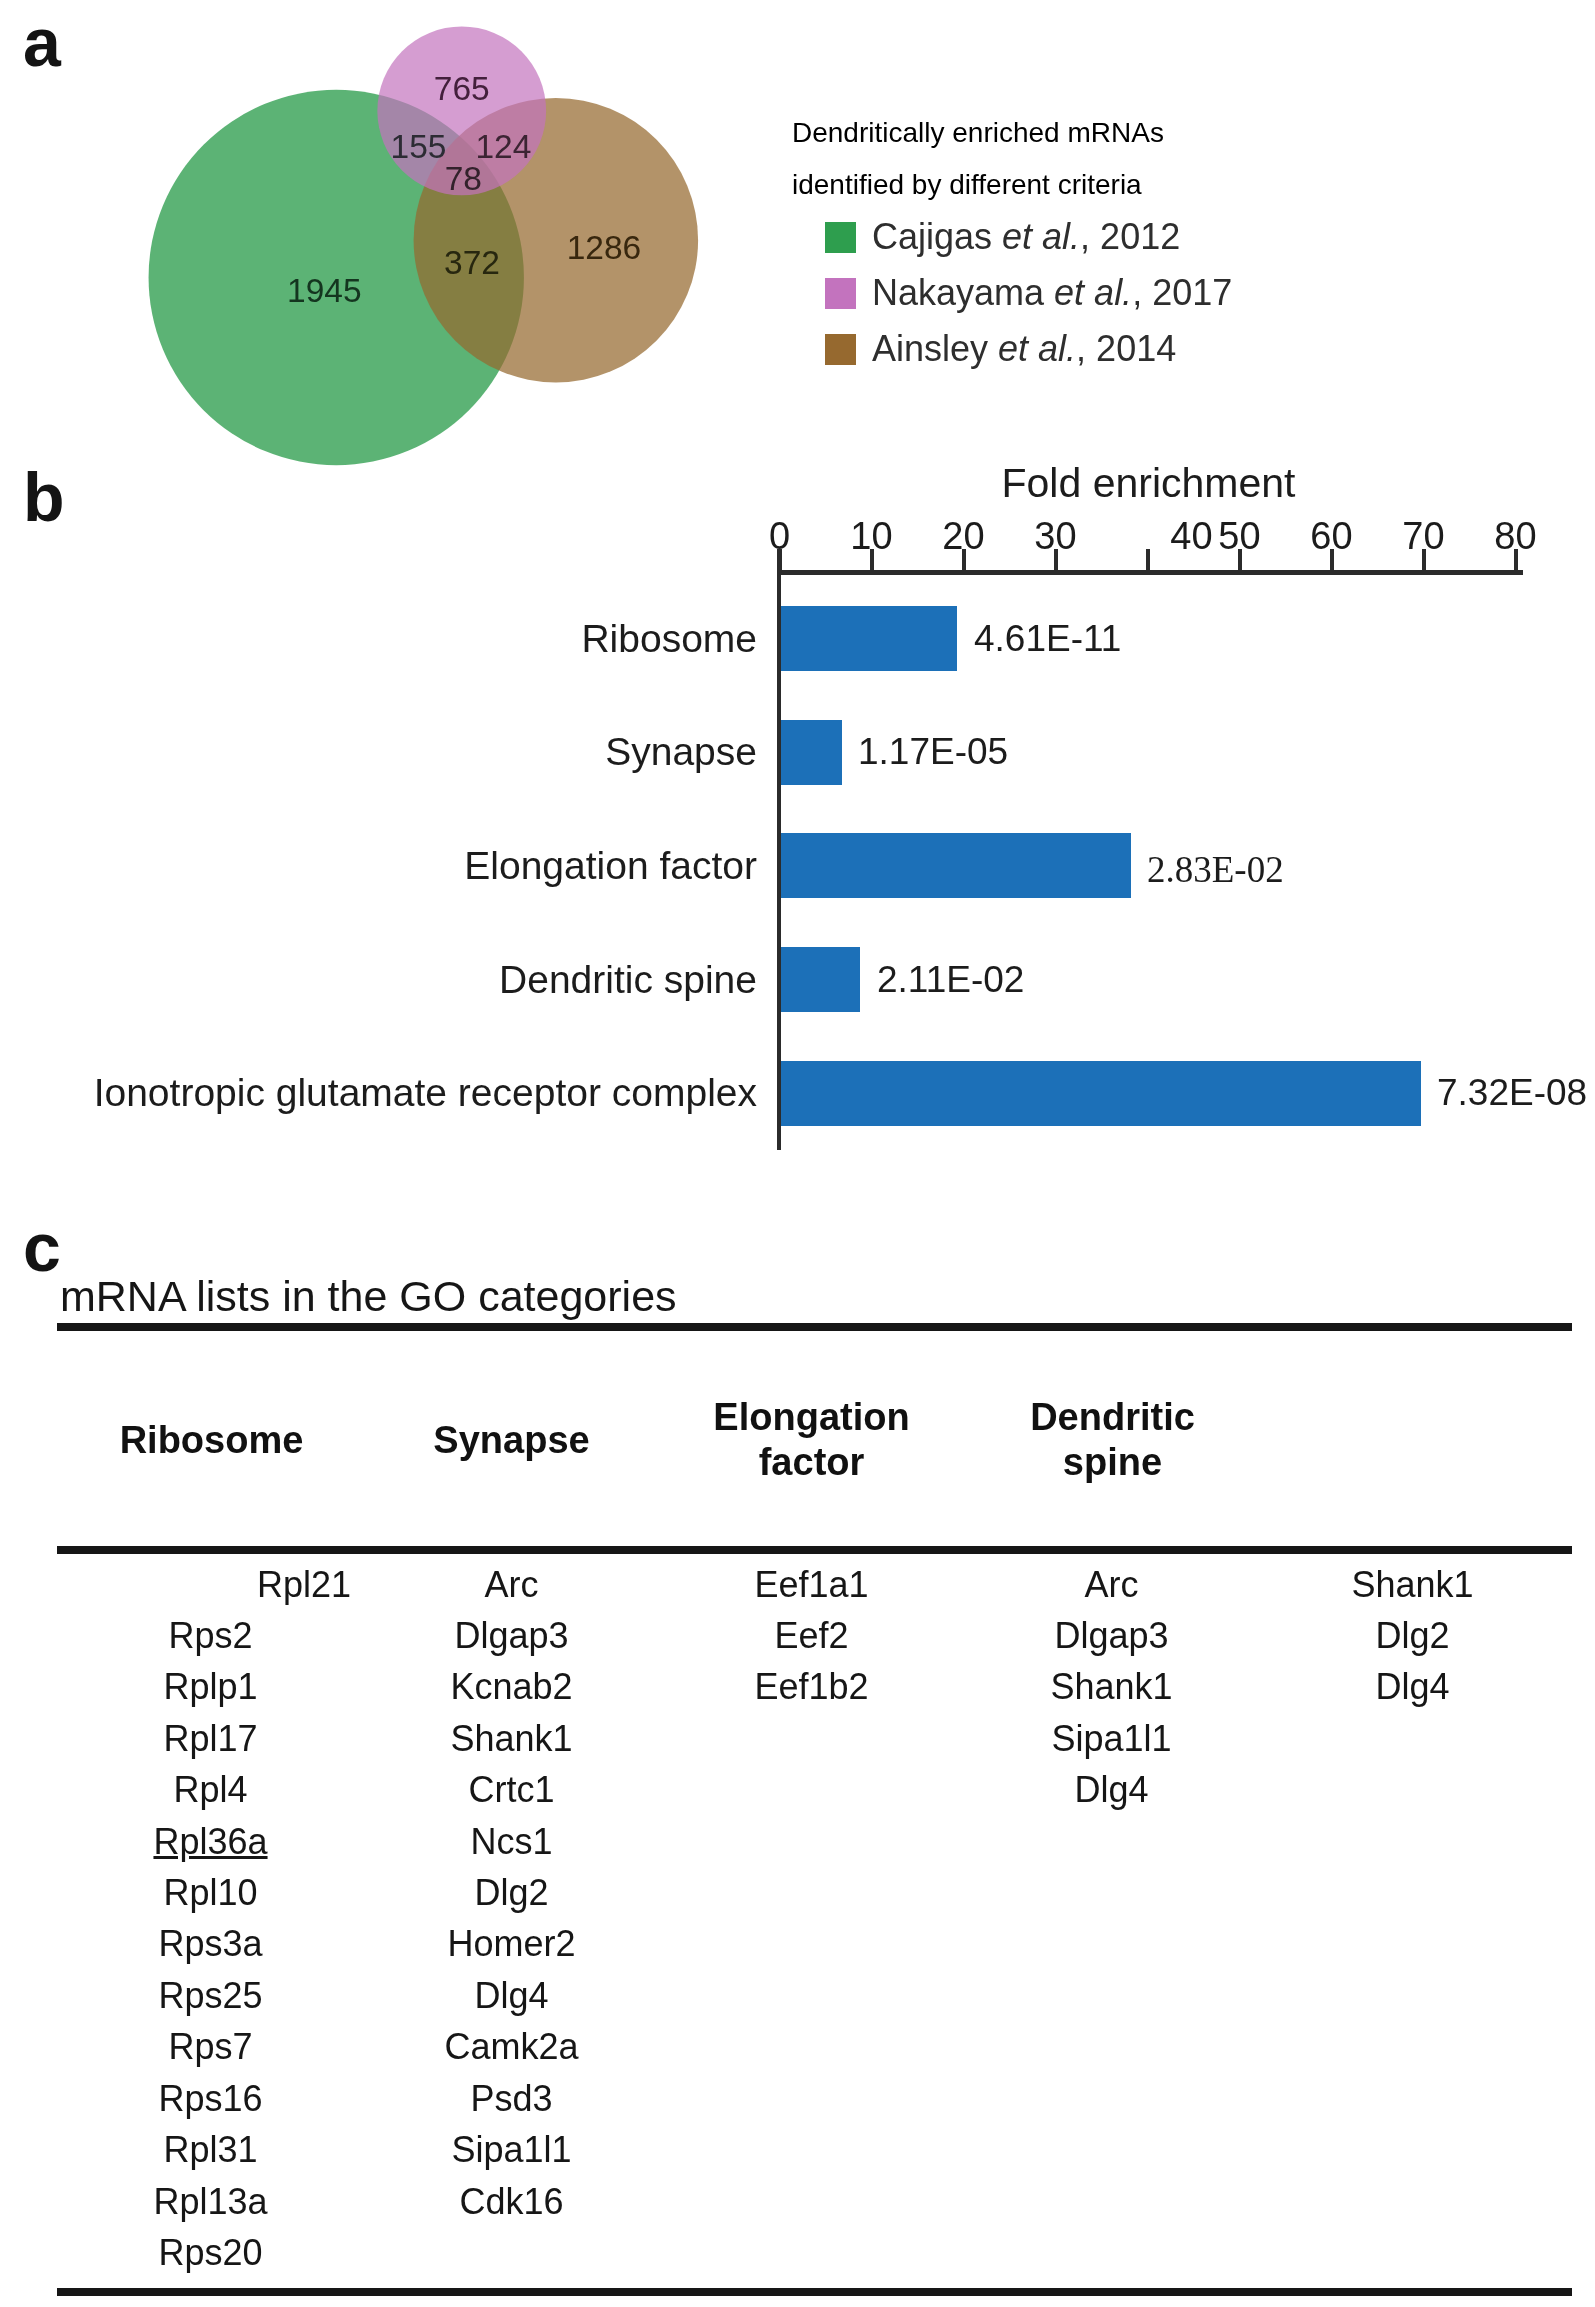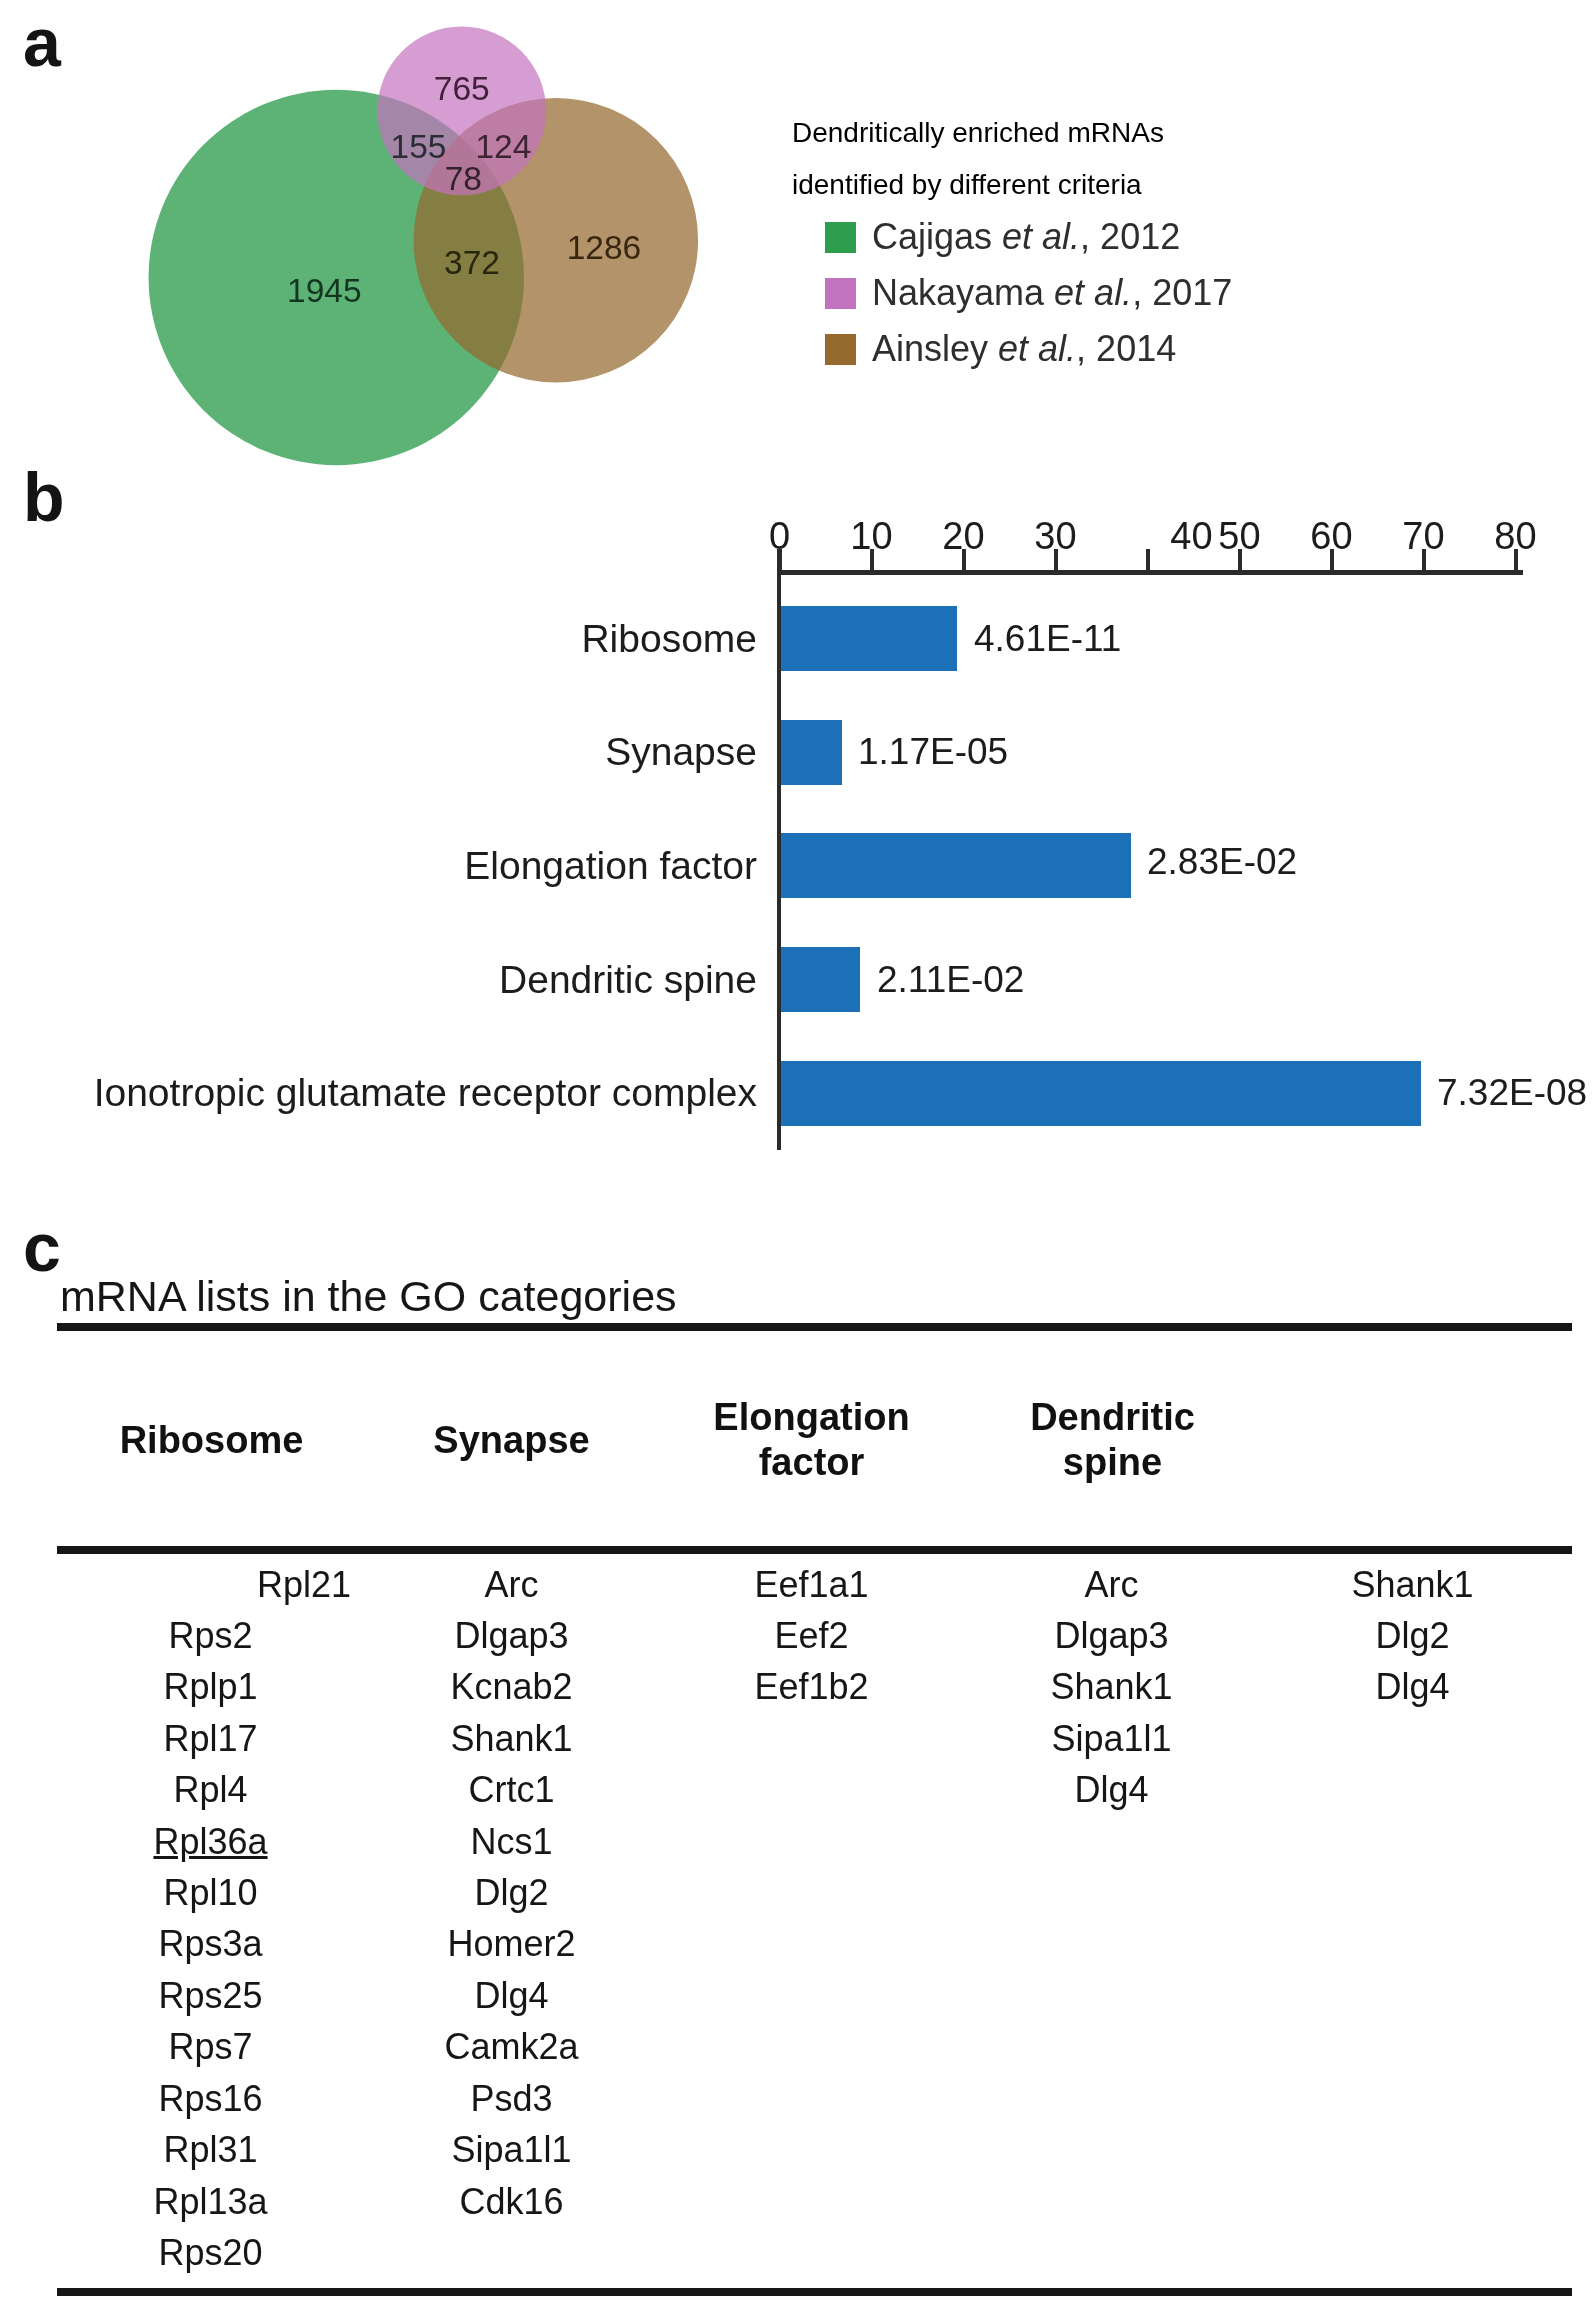--- a/index.html
+++ b/index.html
@@ -70,20 +70,21 @@
     <div class="legend-label"><span>Nakayama </span><span class="it">et al.</span><span>, 2017</span></div>
   </div>
   <div class="legend-row" style="top:333px;">
     <div class="legend-swatch" style="background:#96692F;"></div>
     <div class="legend-label"><span>Ainsley </span><span class="it">et al.</span><span>, 2014</span></div>
   </div>
 
   <div class="panel-letter" style="left:23px;top:463px;">b</div>
 
   <div id="chart">
+    <div class="axis-title">Fold enrichment</div>
     <div class="h-axis"></div>
     <div class="v-axis"></div>
 
   <div class="tick-label" style="left: 736px;">0</div>
       <div class="tick-mark" style="left: 778px;"></div>
       <div class="tick-label" style="left: 828px;">10</div>
       <div class="tick-mark" style="left: 870px;"></div>
       <div class="tick-label" style="left: 920px;">20</div>
       <div class="tick-mark" style="left: 962px;"></div>
       <div class="tick-label" style="left: 1012px;">30</div>
@@ -99,21 +100,21 @@
       <div class="tick-label" style="left: 1472px;">80</div>
       <div class="tick-mark" style="left: 1514px;"></div>
       <div class="bar-cat-label" style="top: 149px;">Ribosome</div>
       <div class="bar" style="left: 781px; top: 146px; width: 176px; background: rgb(28, 112, 184);"></div>
       <div class="bar-val-label" style="left: 974px; top: 149px;">4.61E-11</div>
       <div class="bar-cat-label" style="top: 262px;">Synapse</div>
       <div class="bar" style="left: 781px; top: 260px; width: 61px; background: rgb(28, 112, 184);"></div>
       <div class="bar-val-label" style="left: 858px; top: 262px;">1.17E-05</div>
       <div class="bar-cat-label" style="top: 376px;">Elongation factor</div>
       <div class="bar" style="left: 781px; top: 373px; width: 350px; background: rgb(28, 112, 184);"></div>
-      <div class="bar-val-label" style="left: 1147px; top: 372px;">2.83E-02</div>
+      <div class="bar-val-label" style="left: 1147px; top: 380px; font-family: Liberation Serif, serif;">2.83E-02</div>
       <div class="bar-cat-label" style="top: 490px;">Dendritic spine</div>
       <div class="bar" style="left: 781px; top: 487px; width: 79px; background: rgb(28, 112, 184);"></div>
       <div class="bar-val-label" style="left: 877px; top: 490px;">2.11E-02</div>
       <div class="bar-cat-label" style="top: 603px;">Ionotropic glutamate receptor complex</div>
       <div class="bar" style="left: 781px; top: 601px; width: 640px; background: rgb(28, 112, 184);"></div>
       <div class="bar-val-label" style="left: 1437px; top: 603px;">7.32E-08</div>
     </div>
 
   <div class="panel-letter" style="left:23px;top:1213px;">c</div>
 

